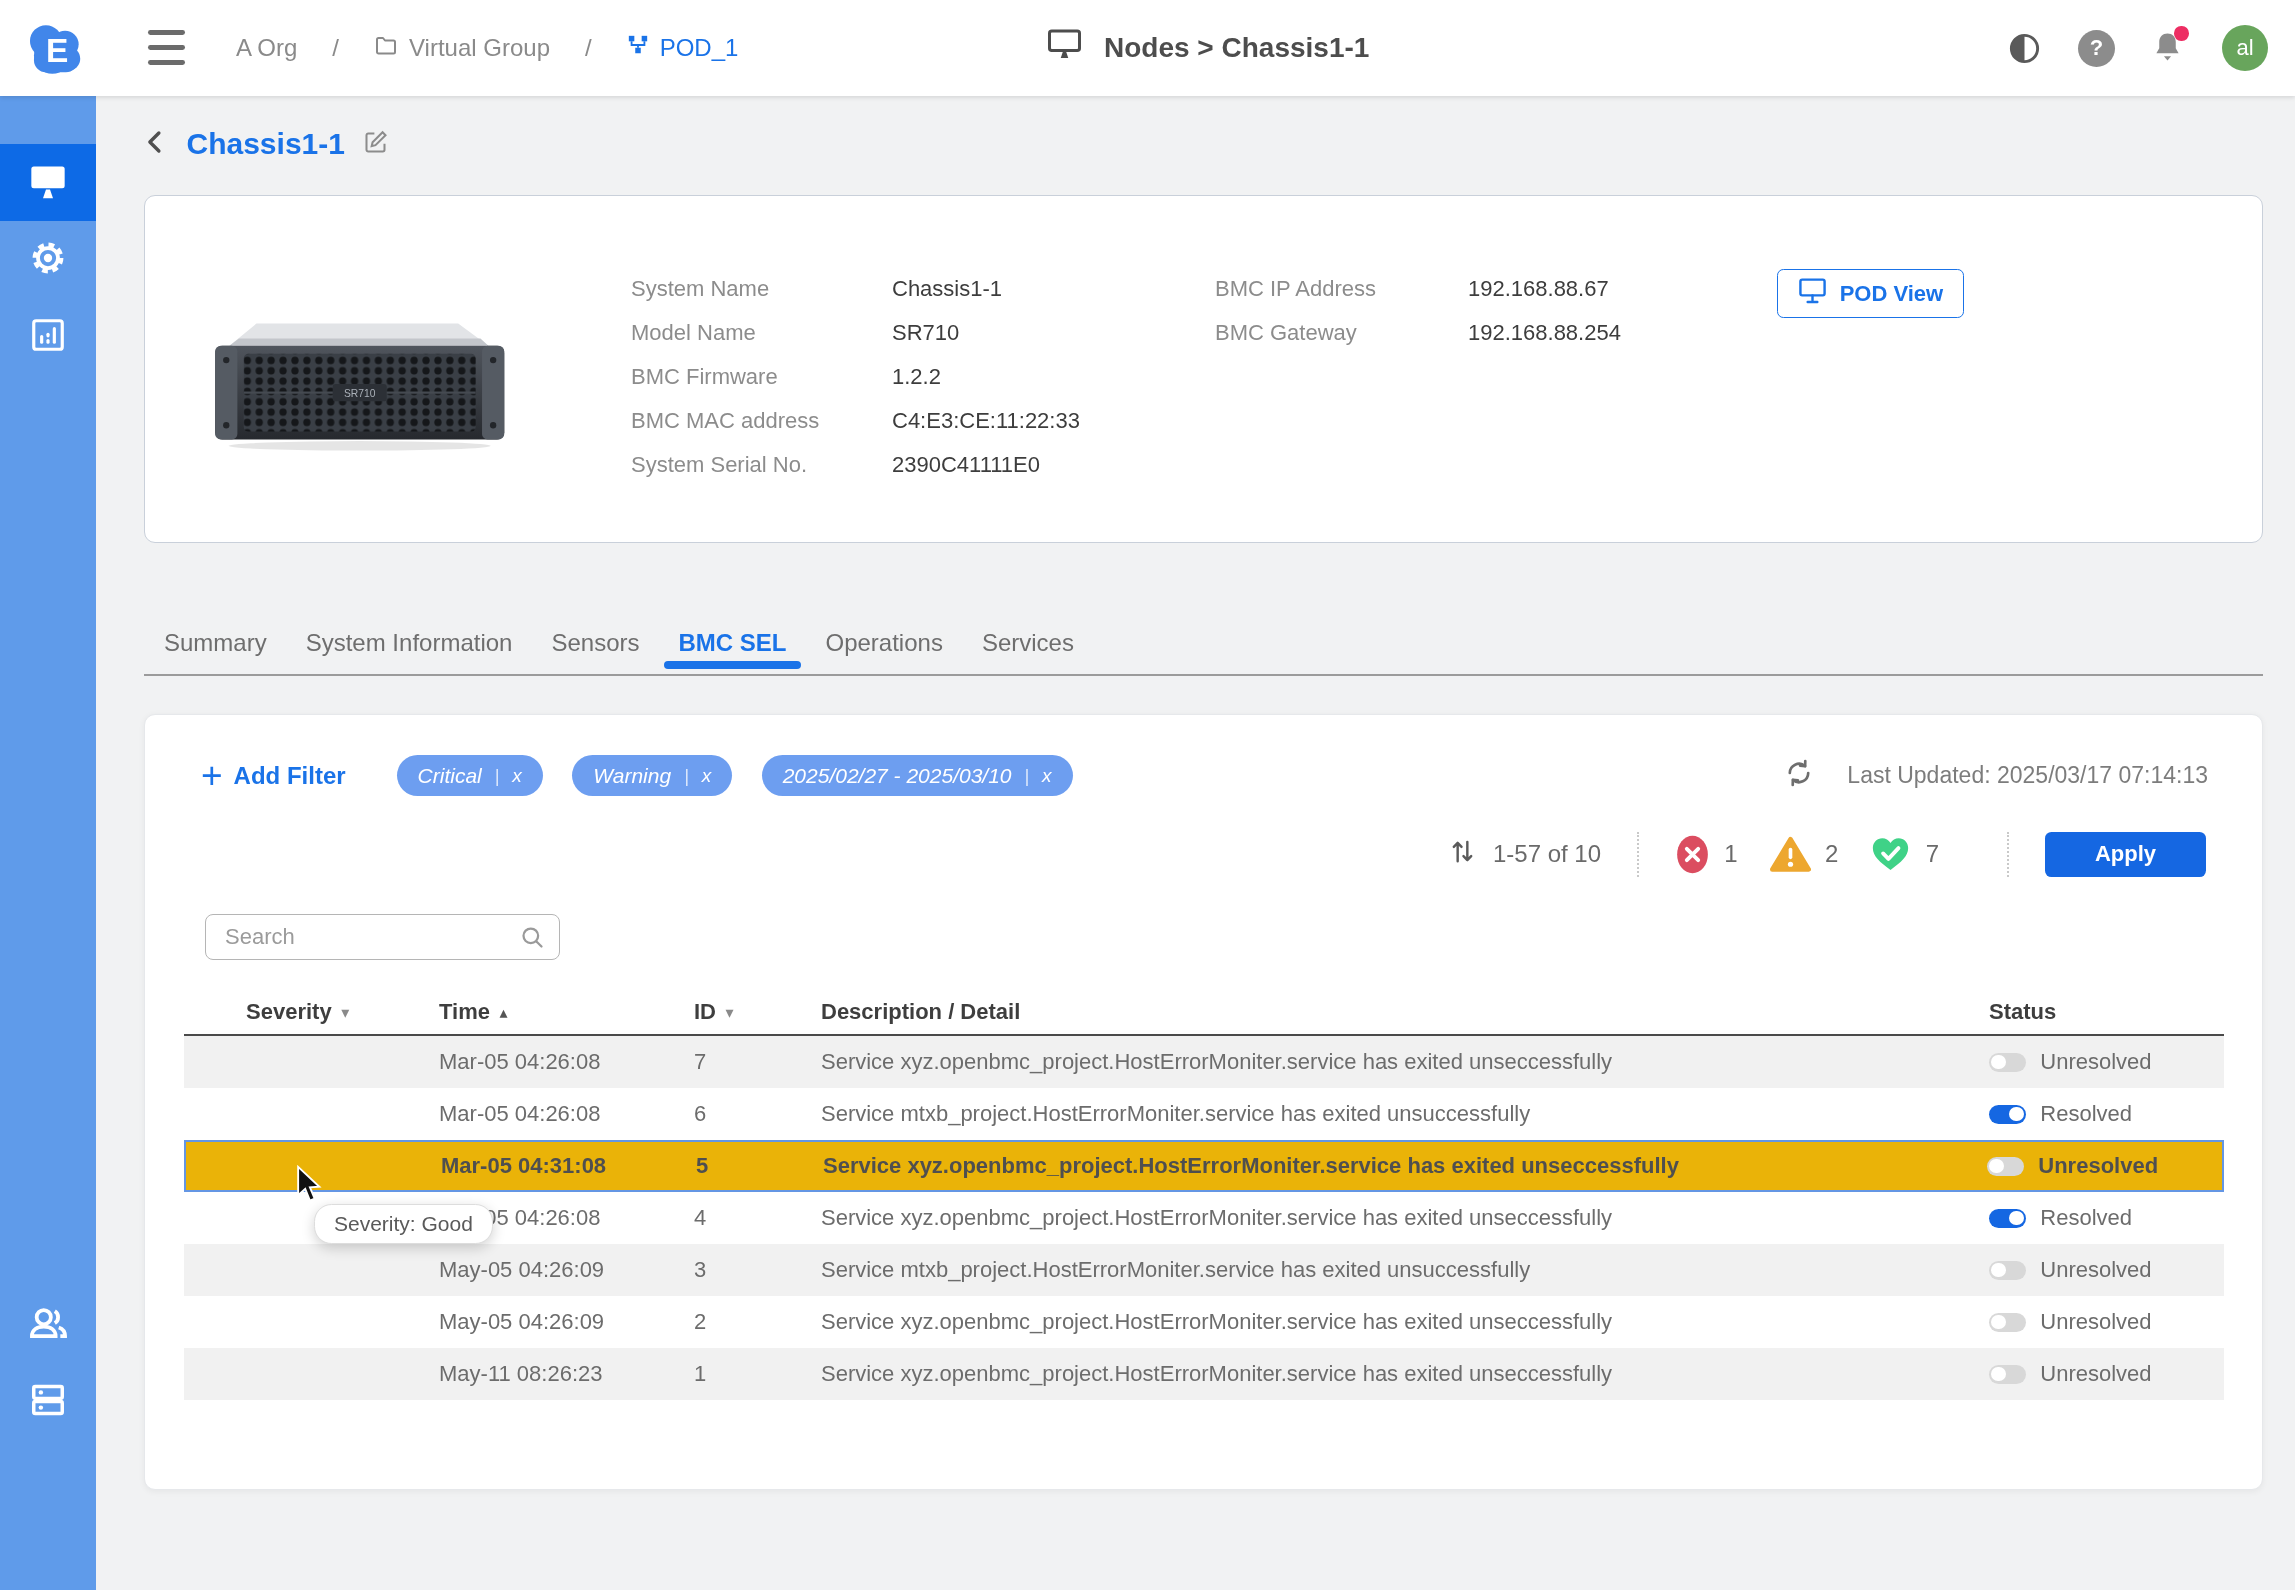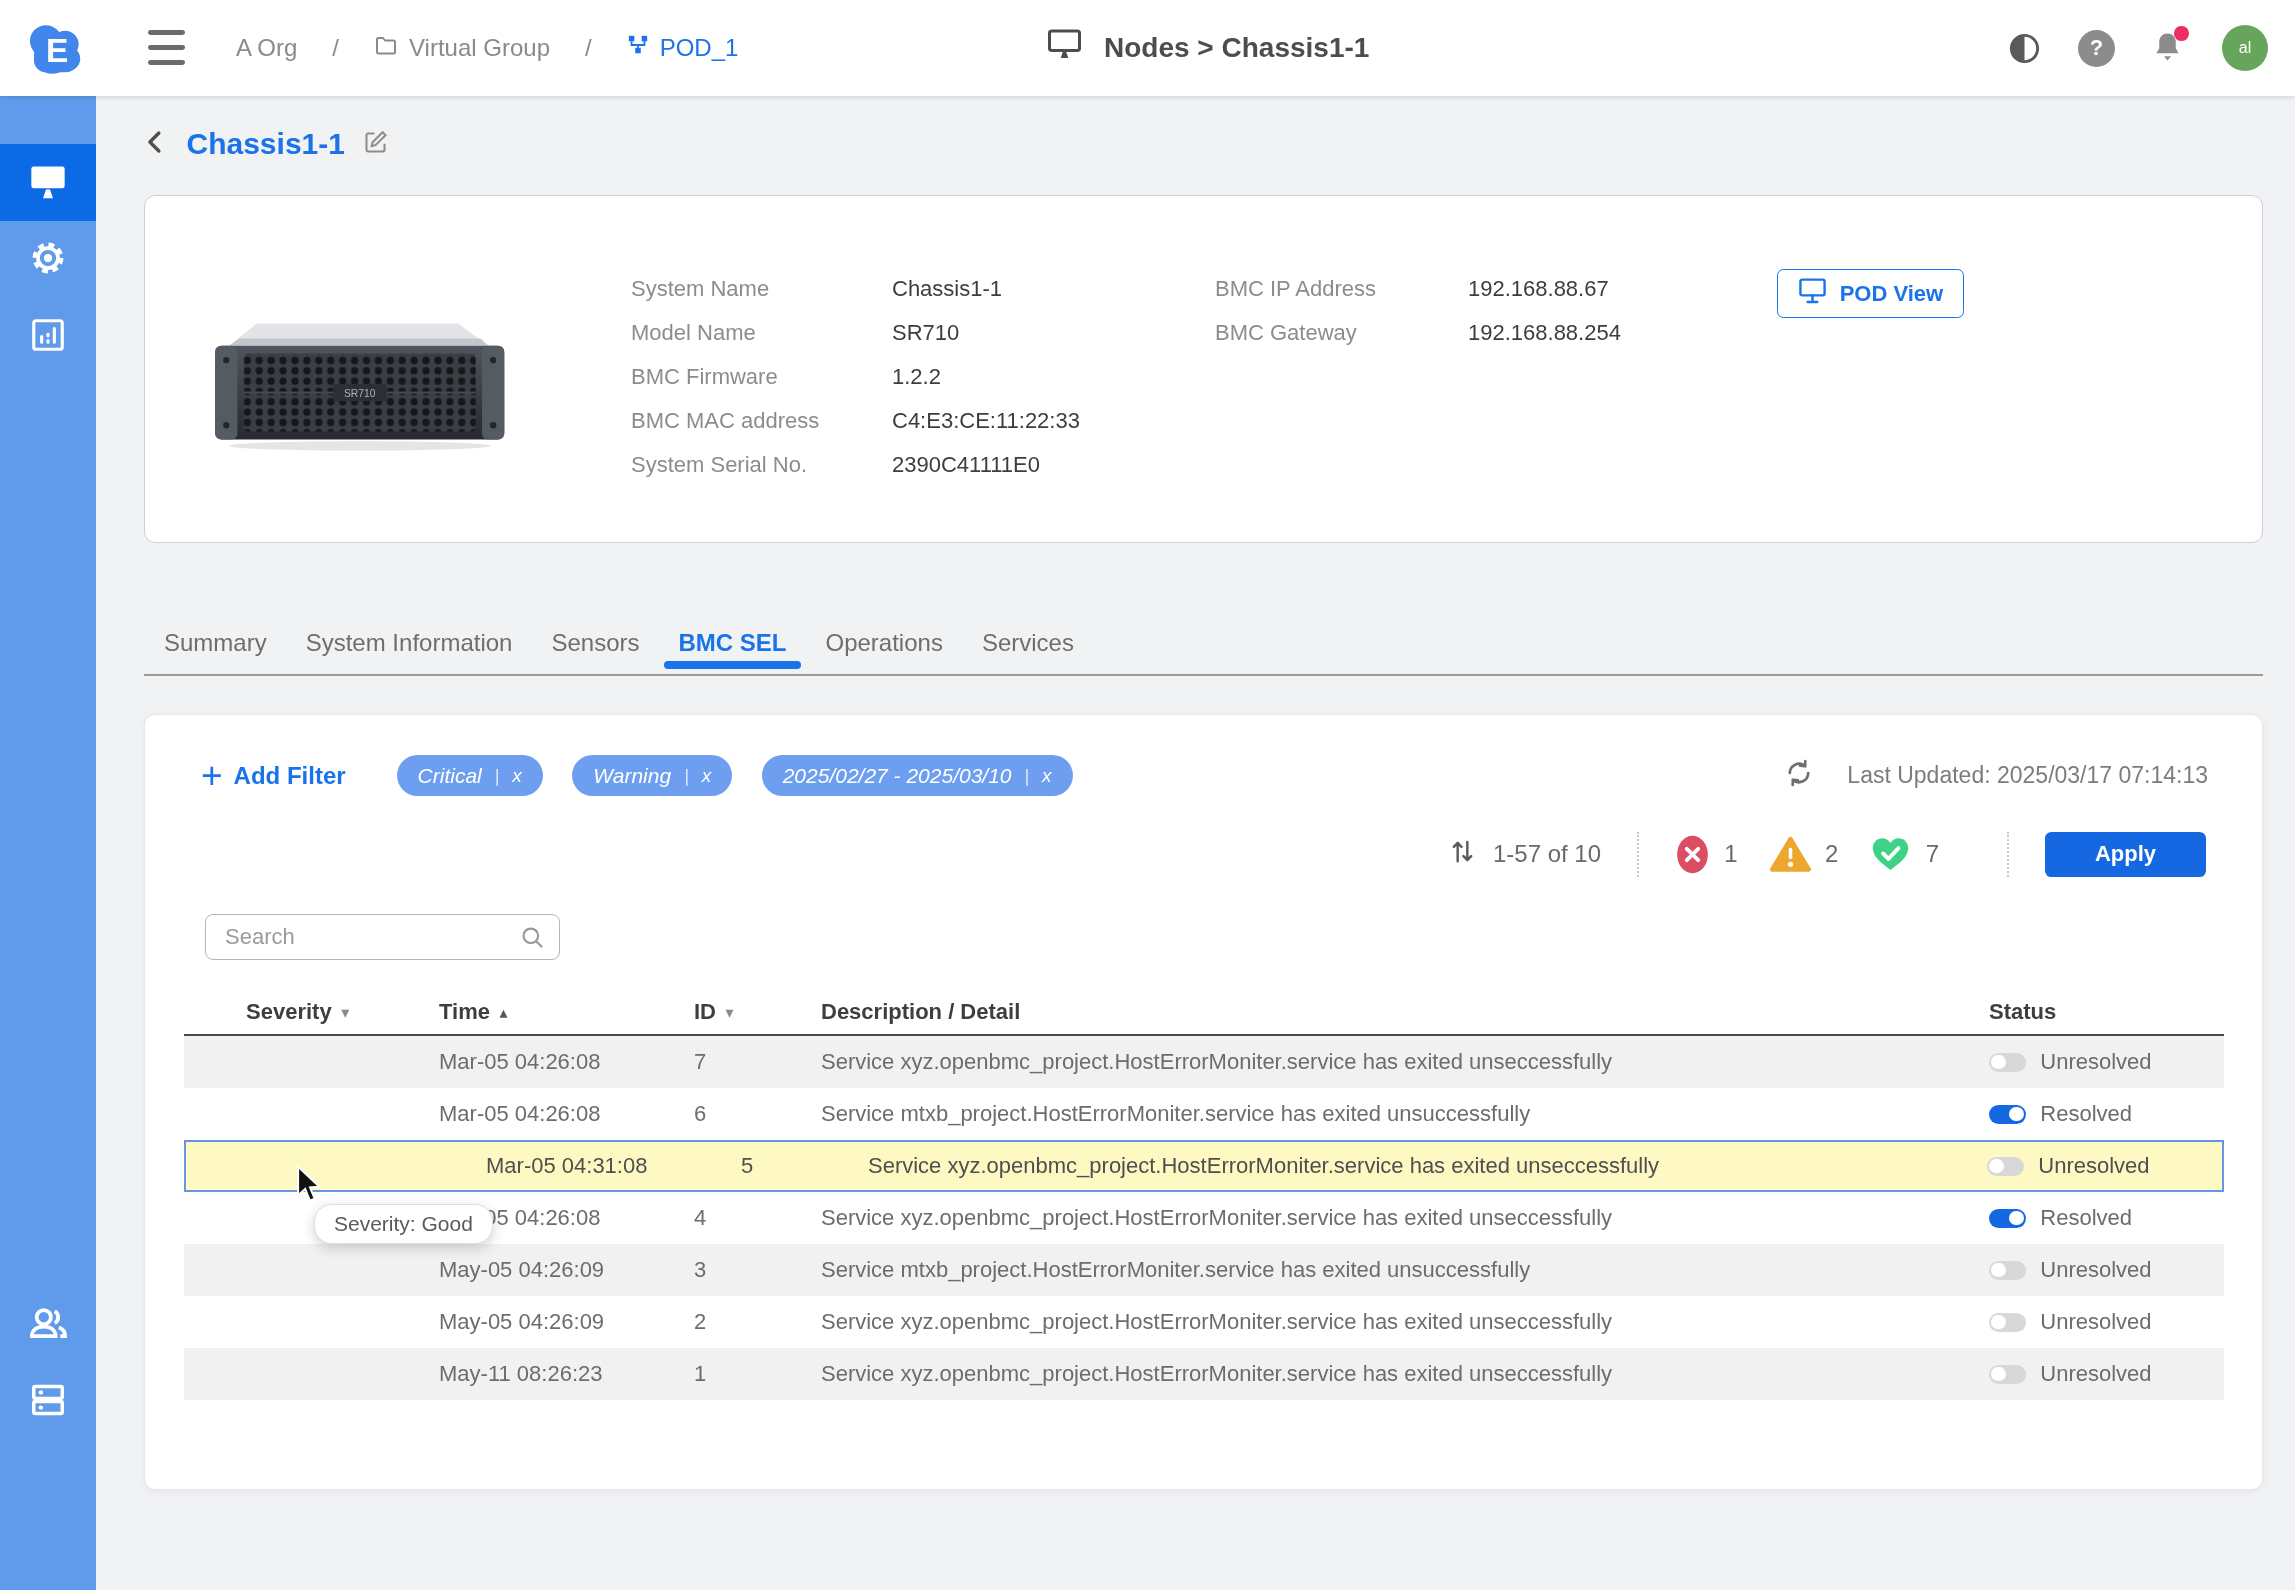--- a/index.html
+++ b/index.html
@@ -14,21 +14,21 @@
   .hamburger span { display:block; width:37px; height:4.8px; border-radius:2.4px; background:#6b6b6b; }
   .breadcrumb { position:absolute; left:236px; top:0; height:96px; display:flex; align-items:center; gap:35px; font-size:24px; color:#8a8a8a;justify-content:flex-end; }
   .crumb { display:flex; align-items:center; gap:11px; }
   .crumb-pod { color:#1A73E8; font-weight:500; }
   .page-heading { position:absolute; left:1046px; top:0; height:96px; display:flex; align-items:center; gap:21px; font-size:28px; font-weight:700; color:#4d4d4d; }
   .top-actions { position:absolute; right:27px; top:0; height:96px; display:flex; align-items:center; gap:35px; }
   .round-icon { width:37px; height:37px; display:flex; align-items:center; justify-content:center; }
   .help-circle { width:37px; height:37px; border-radius:50%; background:#8c8c8c; color:#fff; font-size:22px; font-weight:700; display:flex; align-items:center; justify-content:center; }
   .bell-wrap { position:relative; width:37px; height:37px; }
   .bell-badge { position:absolute; right:-1.6px; top:-3.2px; width:14.3px; height:14.3px; border-radius:50%; background:#ED2E63; }
-  .avatar { width:46px; height:46px; border-radius:50%; background:#68A55C; color:#fff; font-size:16px; display:flex; align-items:center; justify-content:center; }
+  .avatar { width:46px; height:46px; border-radius:50%; background:#68A55C; color:#fff; font-size:22px; display:flex; align-items:center; justify-content:center; }
 
   
   .sidebar { position:absolute; left:0; top:96px; width:96px; height:1495px; background:#5F9BEA; z-index:5; }
   .nav-item { width:96px; height:77px; display:flex; align-items:center; justify-content:center; cursor:pointer; }
   .nav-top { padding-top:48px; }
   .nav-item.active { background:#0D6AE6; }
   .nav-bottom { position:absolute; bottom:151px; left:0; width:96px; }
 
   
   .main { position:absolute; left:96px; top:96px; width:2200px; height:1495px; background:#F1F2F3; }
@@ -79,21 +79,21 @@
   .table { position:absolute; left:39px; top:275px; width:2040px; }
   .thead, .trow { display:grid; grid-template-columns:255px 239px 143px 1fr 247px; align-items:center; }
   .thead { height:46px; border-bottom:2.4px solid #4a4a4a; font-size:22px; font-weight:700; color:#3e3e3e; }
   .th-sev { padding-left:62px; display:flex; align-items:center; gap:9.6px; }
   .th-id { padding-left:16px; display:flex; align-items:center; gap:9.6px; }
   .th-time { display:flex; align-items:center; gap:9.6px; }
   .arrow-down { font-size:16px; color:#8a8a8a; }
   .arrow-up { font-size:16px; color:#555; }
   .trow { height:52px; font-size:22px; color:#6c6c6c; cursor:pointer; }
   .tbody .trow:nth-child(odd) { background:#F1F1F1; }
-  .tbody .trow.selected { background:#fef9c3; border:2.4px solid #6496E4; font-weight:400; color:#4f4f4f;padding-left:45px; }
+  .tbody .trow.selected { background:#eab308; border:2.4px solid #6496E4; font-weight:700; color:#4f4f4f; }
   .dot { width:12.8px; height:12.8px; border-radius:50%; margin-left:111px; }
   .dot.good { background:#3BCD7C; }
   .dot.warning { background:#F0A73B; }
   .dot.critical { background:#D84152; }
   .cell-id { padding-left:16px; }
   .cell-status { padding-left:12px; display:flex; align-items:center; gap:14.3px; }
   .toggle { position:relative; width:37px; height:19px; border-radius:9.6px; background:#D8D8D8; display:inline-block; cursor:pointer; flex:none; }
   .toggle .knob { position:absolute; top:2.4px; left:2.4px; width:14.3px; height:14.3px; border-radius:50%; background:#fff; }
   .toggle.on { background:#1567E2; }
   .toggle.on .knob { left:auto; right:2.4px; }

